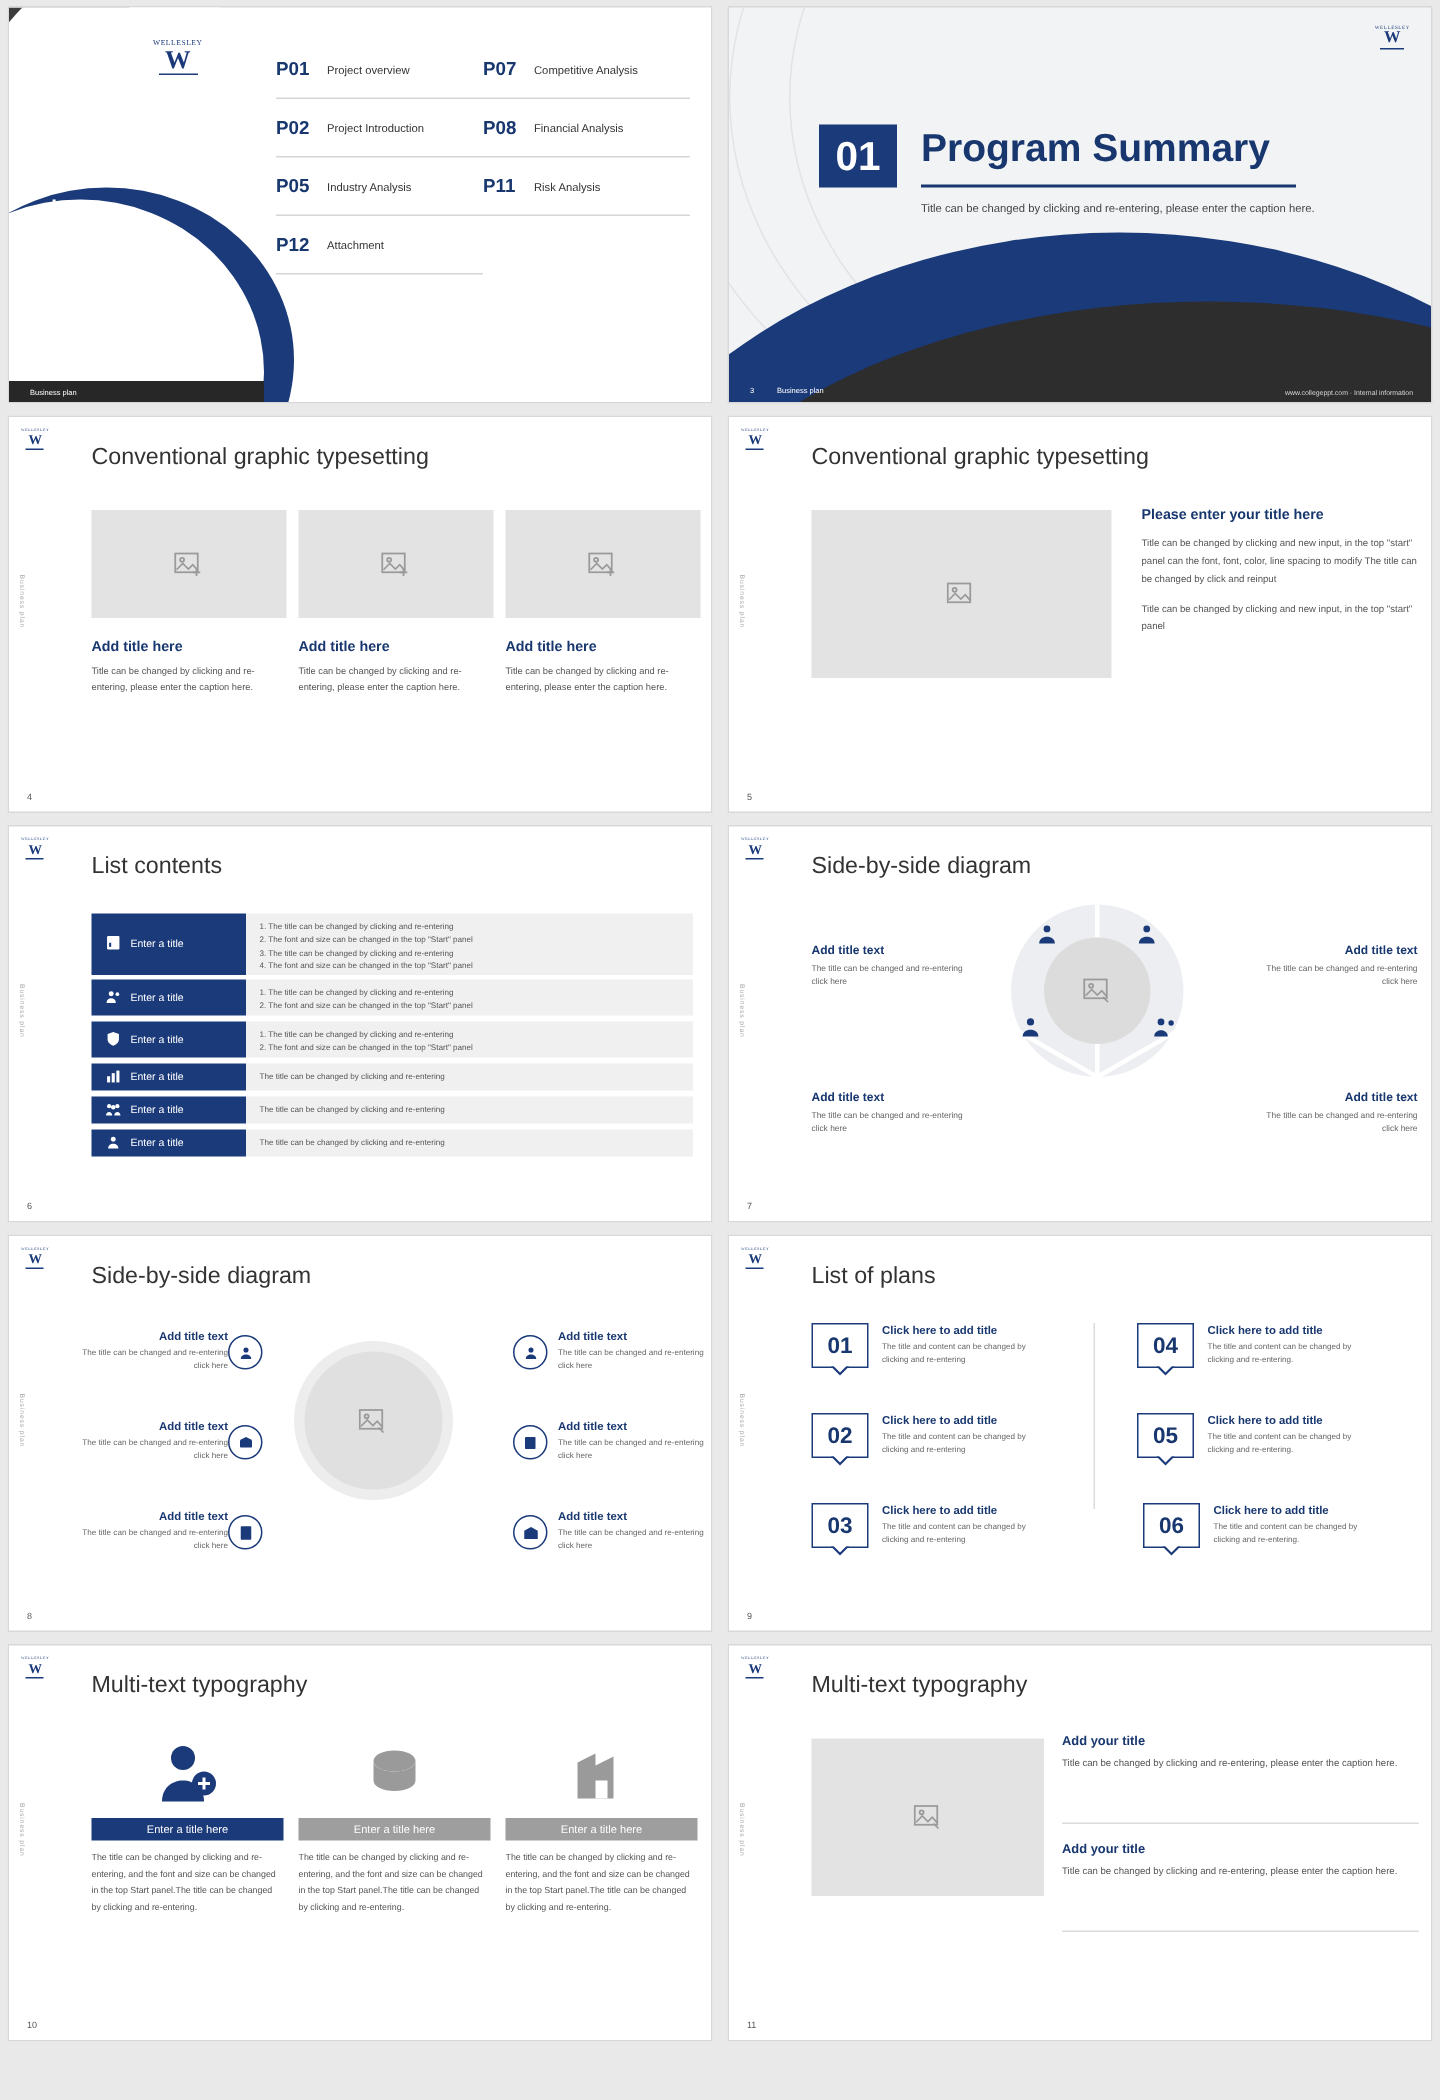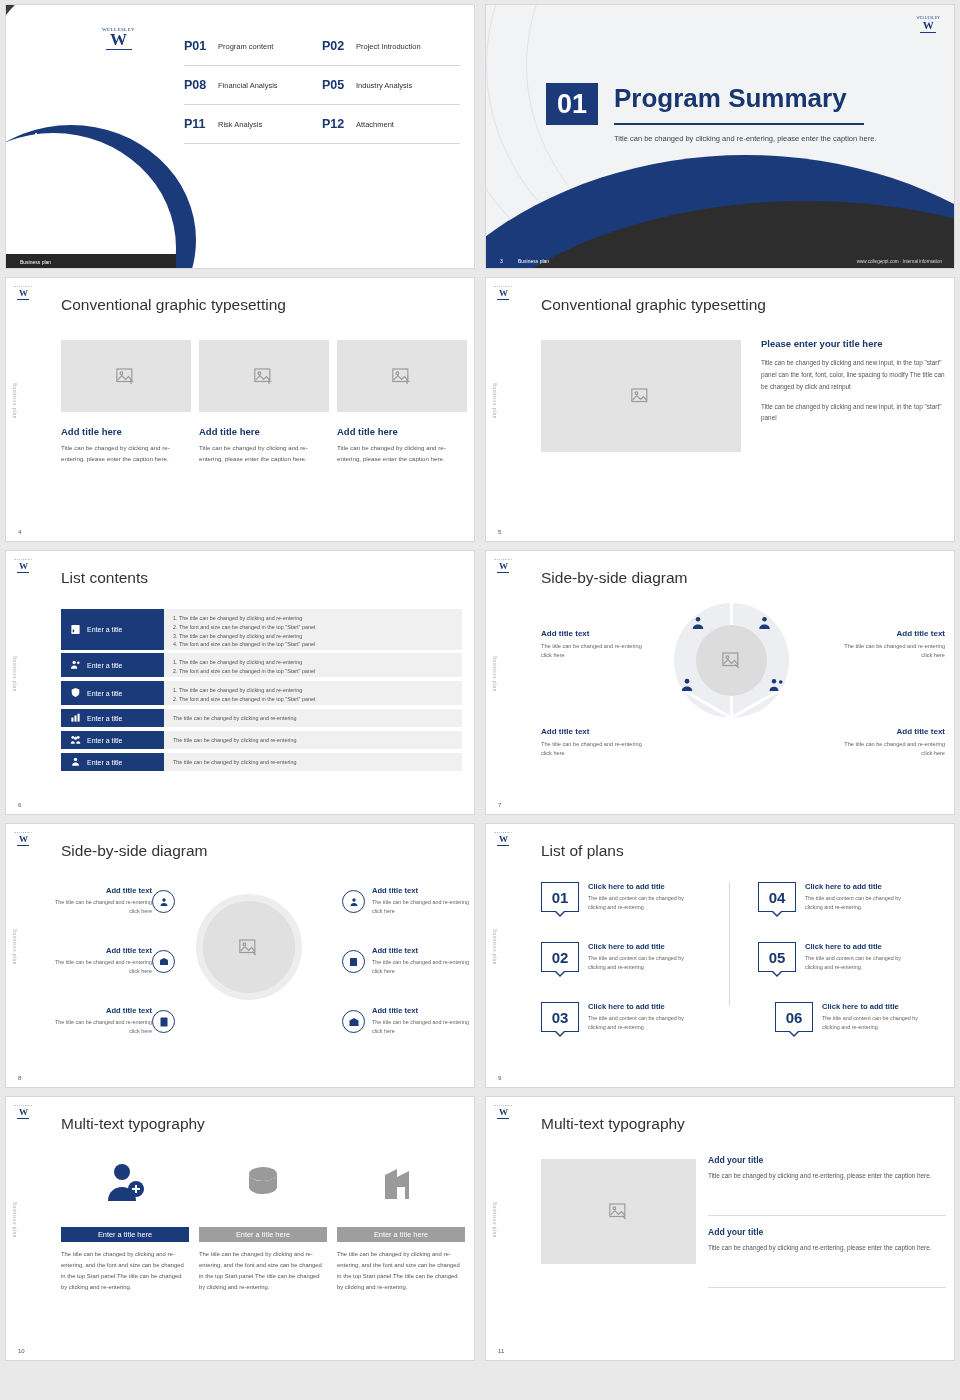--- a/index.html
+++ b/index.html
@@ -191,21 +191,21 @@
   }
   .s9 .tx { width:112px; }
   .s9 .tx h5 { font-size:7.6px; color:#18376f; font-weight:bold; }
   .s9 .tx p { font-size:5.4px; color:#666; line-height:1.65; margin-top:3px;}
   .s9 .divider { position:absolute; left:243px; top:58px; width:1px; height:124px; background:#dcdcdc; }
 
   
   .s10 .col { position:absolute; top:58px; width:128px; text-align:center; }
   .s10 .bigicon { height:48px; display:flex; align-items:flex-end; justify-content:center; }
   .s10 .bigicon svg { width:40px; height:42px; }
-  .s10 .bar { margin-top:24px; height:15px; color:#fff; font-size:7.4px; display:flex; align-items:center; justify-content:center; }
+  .s10 .bar { margin-top:9px; height:15px; color:#fff; font-size:7.4px; display:flex; align-items:center; justify-content:center; }
   .s10 .bar.n { background:#1b3a7a; }
   .s10 .bar.g { background:#9e9e9e; }
   .s10 .p { font-size:5.9px; color:#555; line-height:1.85; margin-top:7px; text-align:left; }
 
   
   .s11 .imgbox { position:absolute; left:55px; top:62px; width:155px; height:105px; }
   .s11 .blk { position:absolute; left:222px; width:238px; }
   .s11 .blk h5 { font-size:8.6px; color:#18376f; font-weight:bold; }
   .s11 .blk p { font-size:6.4px; color:#555; line-height:1.8; margin-top:5px; }
   .s11 .hr { position:absolute; left:222px; width:238px; height:1px; background:#dcdcdc; }
@@ -224,21 +224,25 @@
 
     <div class="logo-tl wlogo">
       <div class="wname">WELLESLEY</div>
       <div class="wshield">W</div>
       <div class="wline"></div>
     </div>
 
     <div class="toc">
       <div class="toc-item">
           <span class="pn">P01</span>
-          <span class="pt">Program content</span>
+          <span class="pt">Project overview</span>
+        </div>
+      <div class="toc-item">
+          <span class="pn">P07</span>
+          <span class="pt">Competitive Analysis</span>
         </div>
       <div class="toc-item">
           <span class="pn">P02</span>
           <span class="pt">Project Introduction</span>
         </div>
       <div class="toc-item">
           <span class="pn">P08</span>
           <span class="pt">Financial Analysis</span>
         </div>
       <div class="toc-item">
@@ -638,21 +642,21 @@
           <p>The title and content can be changed by clicking and re-entering.</p>
         </div>
     </div>
     <div class="item" style="left:272px;top:118px;">
       <div class="badge">05</div>
       <div class="tx">
           <h5>Click here to add title</h5>
           <p>The title and content can be changed by clicking and re-entering.</p>
         </div>
     </div>
-    <div class="item" style="left:289px;top:178px;">
+    <div class="item" style="left:276px;top:178px;">
       <div class="badge">06</div>
       <div class="tx">
           <h5>Click here to add title</h5>
           <p>The title and content can be changed by clicking and re-entering.</p>
         </div>
     </div>
 
     <div class="c-pagenum">9</div>
   </div>
 

